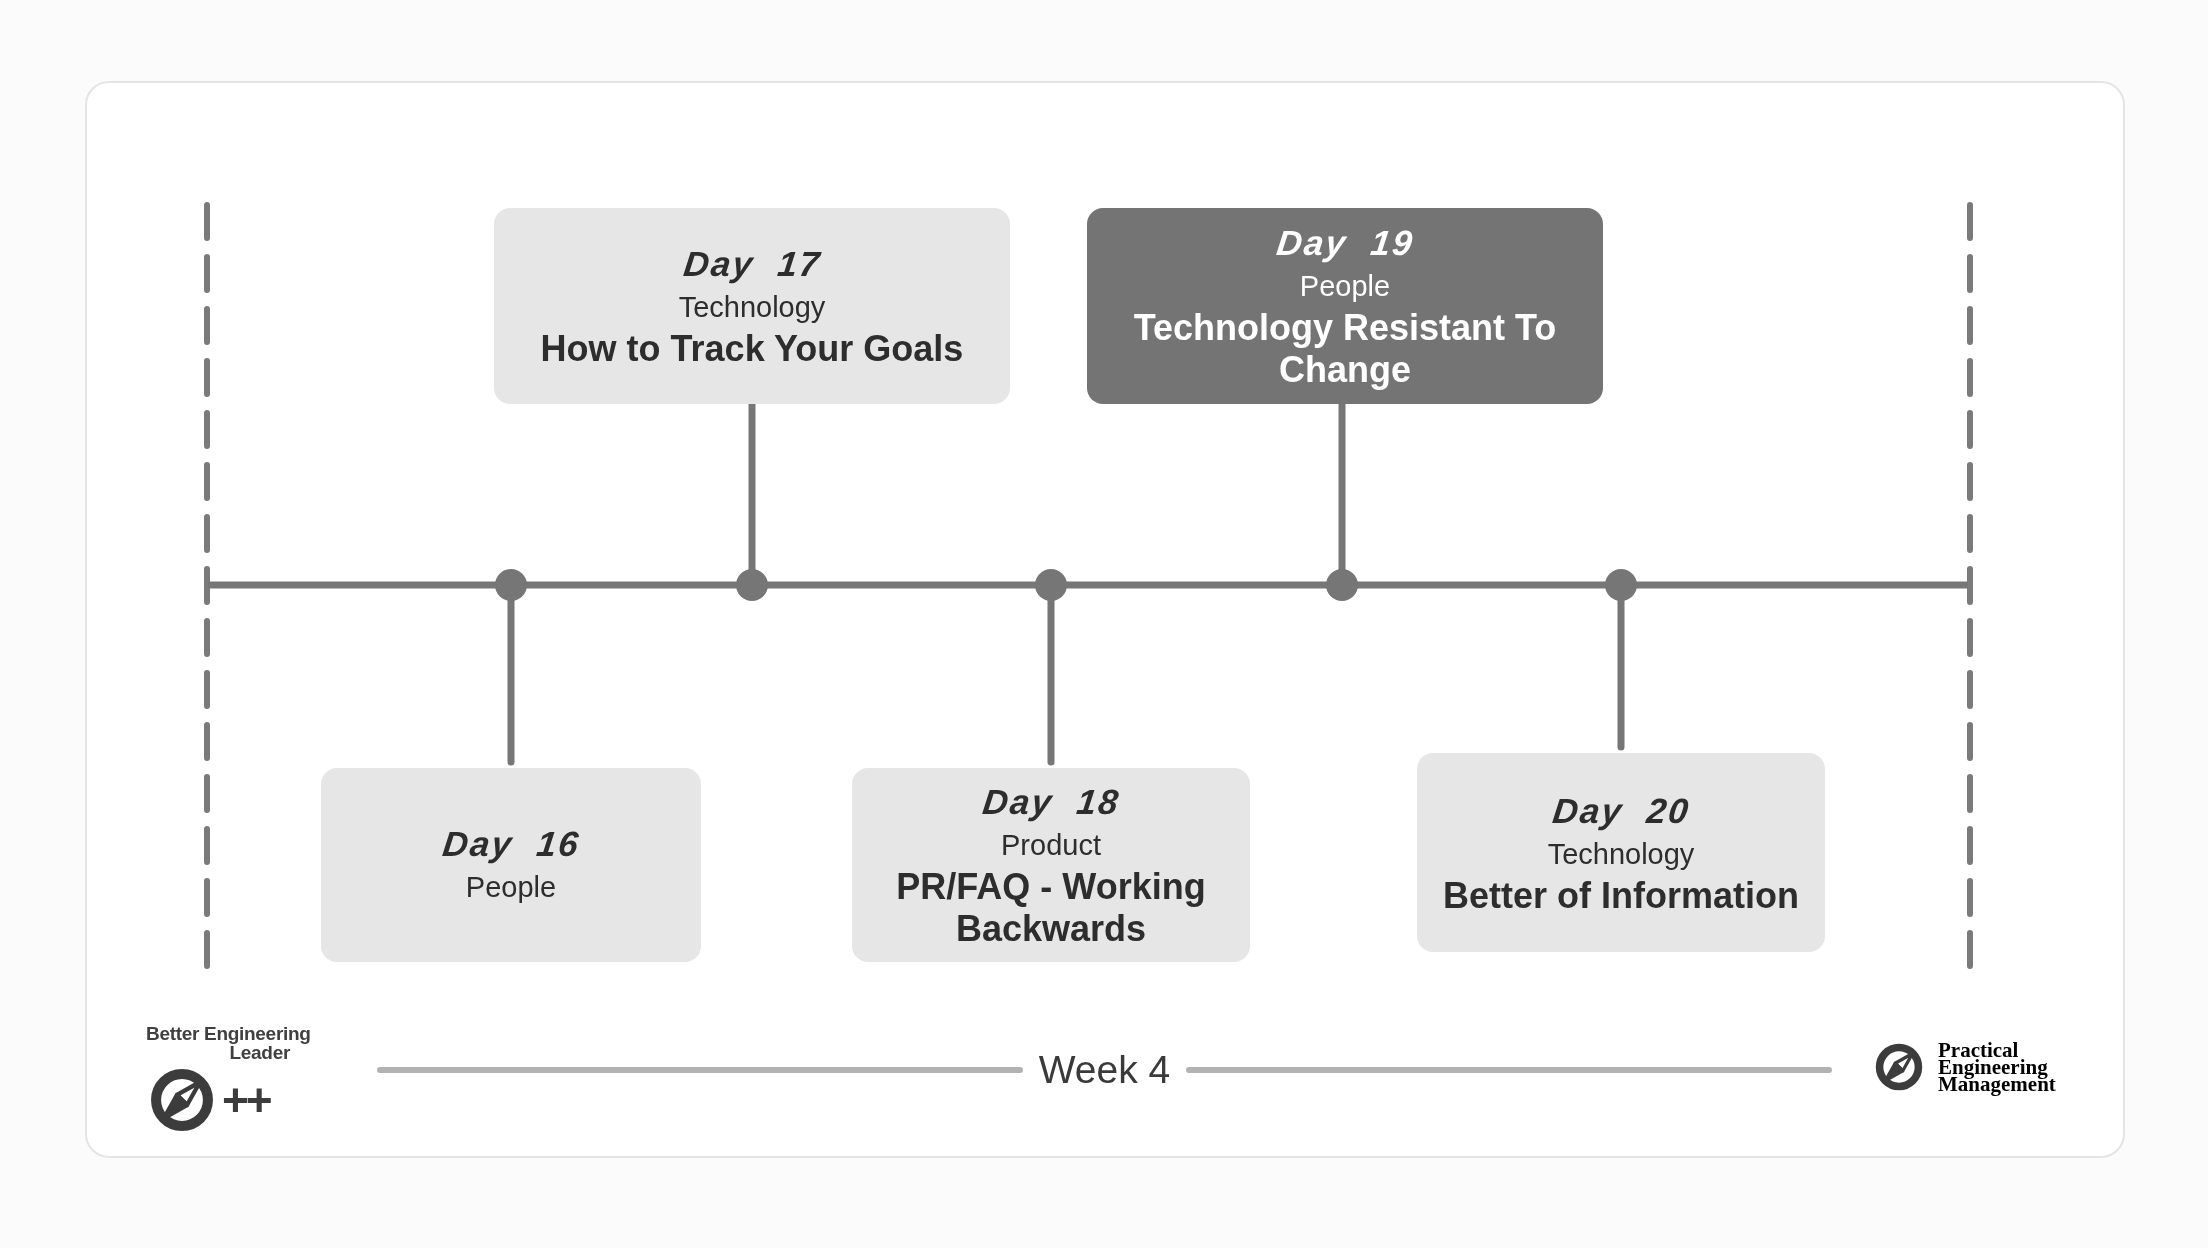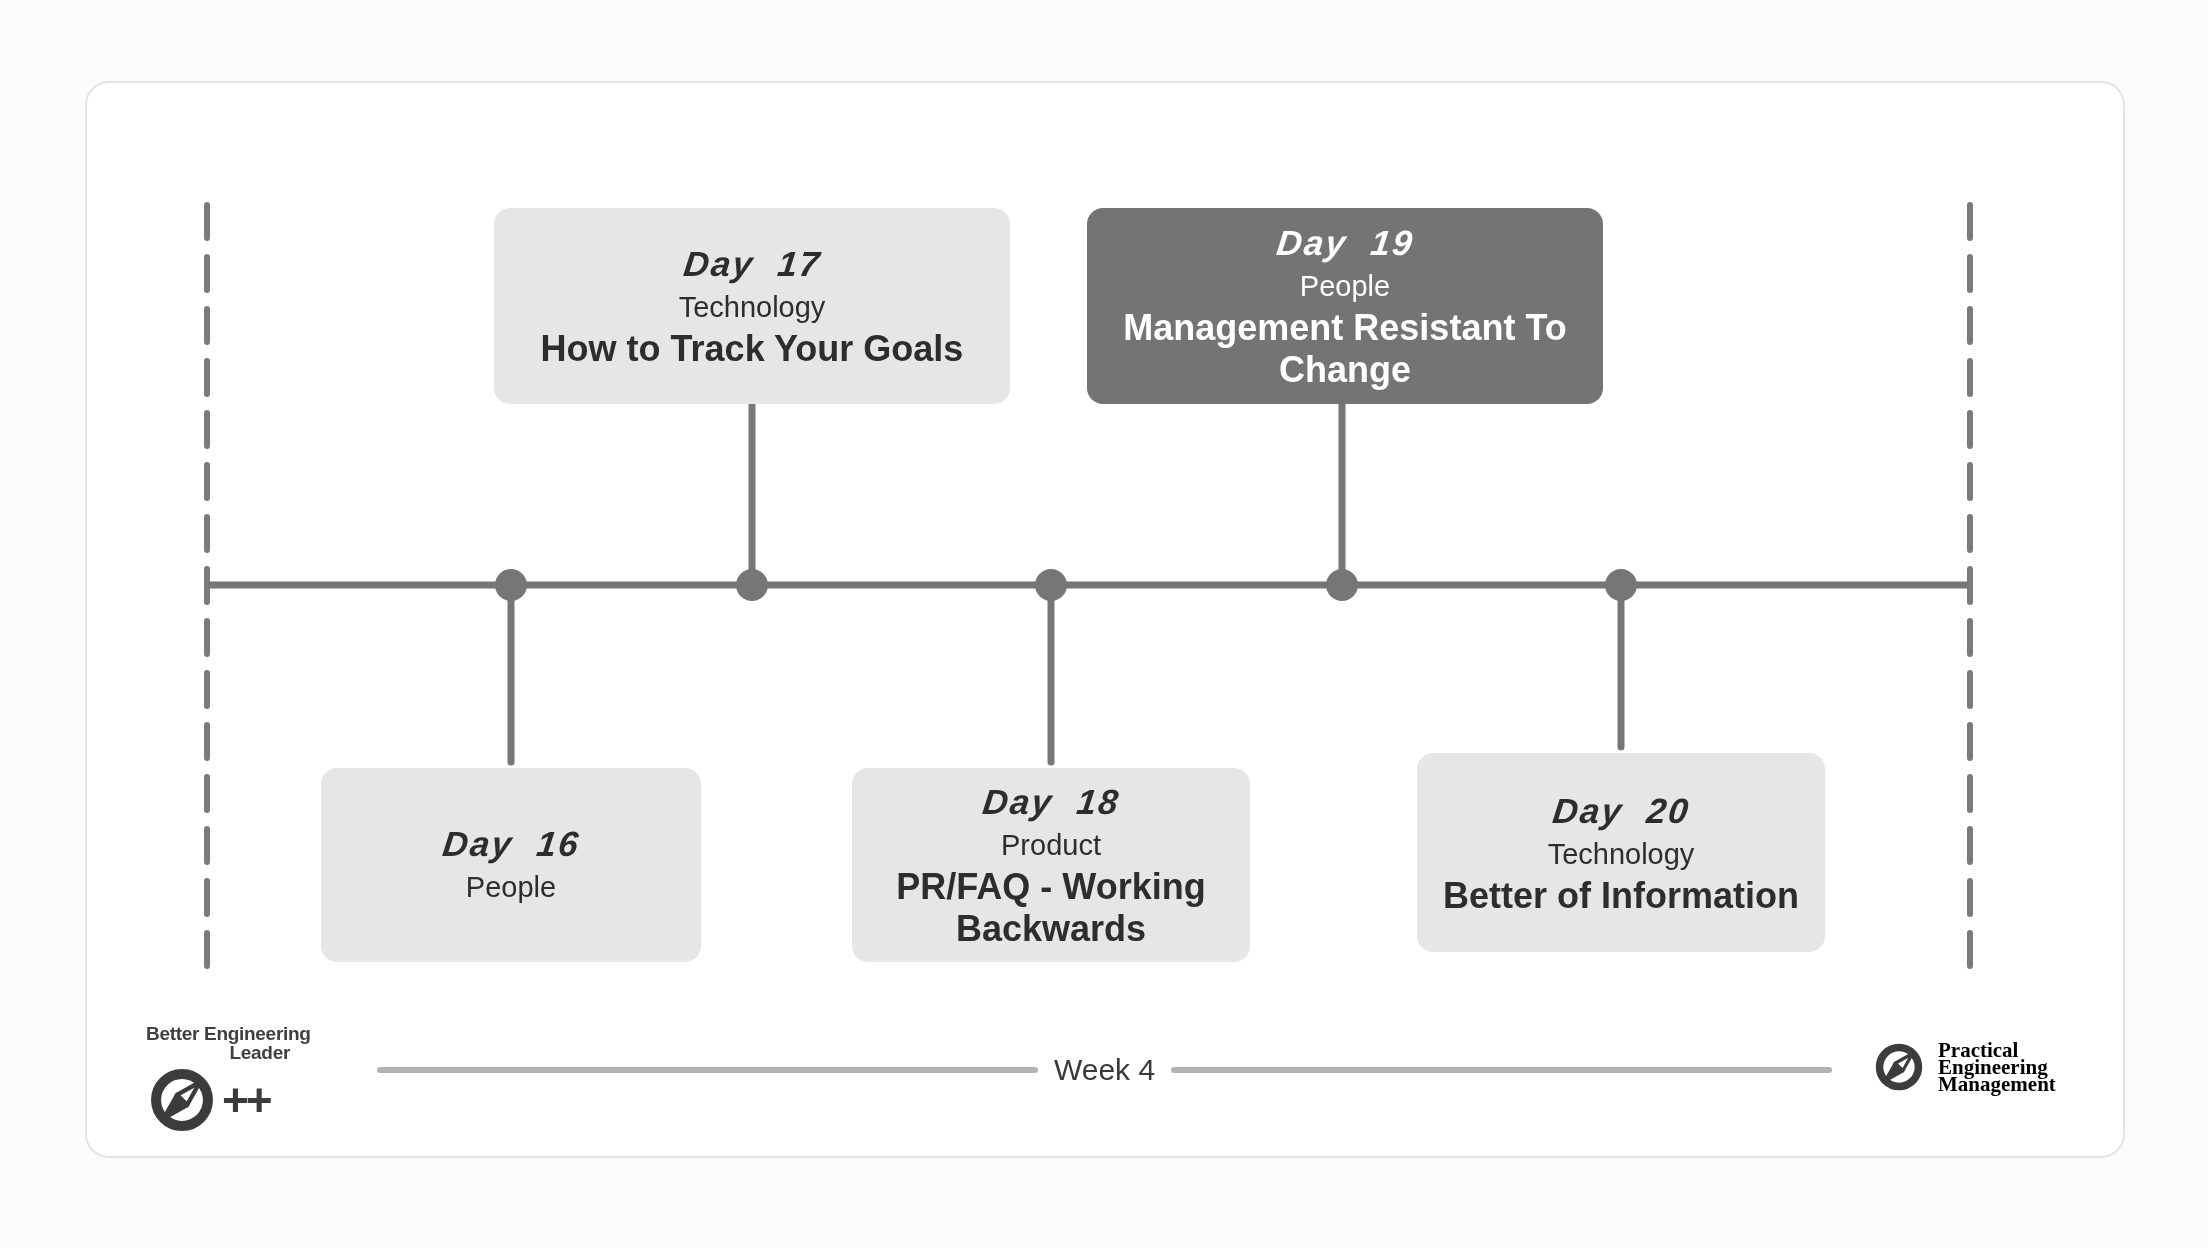--- a/index.html
+++ b/index.html
@@ -34,21 +34,21 @@
   .card-day19{left:1087px;top:208px;width:516px;height:196px;}
   .card-day16{left:321px;top:768px;width:380px;height:194px;}
   .card-day18{left:852px;top:768px;width:398px;height:194px;}
   .card-day20{left:1417px;top:753px;width:408px;height:199px;}
 
   .week-footer{
     position:absolute;left:377px;top:1048px;width:1455px;height:44px;
     display:flex;align-items:center;gap:16px;
   }
   .week-line{flex:1;height:6px;background:#b2b2b2;border-radius:3px;}
-  .week-label{font-size:30px;color:#3a3a3a;line-height:44px;white-space:nowrap;}
+  .week-label{font-size:39px;color:#3a3a3a;line-height:44px;white-space:nowrap;}
 
   .brand-left{position:absolute;left:146px;top:1024px;width:144px;}
   .brand-left .bl1,.brand-left .bl2{
     font-size:19px;font-weight:700;color:#404040;text-align:right;
     line-height:19px;letter-spacing:-0.3px;white-space:nowrap;
   }
   .brand-left .bl-row{display:flex;align-items:center;margin-top:2px;}
   .brand-left .plusplus{
     font-size:46px;font-weight:700;color:#3c3c3c;letter-spacing:-3px;
     line-height:46px;margin-left:4px;
@@ -102,21 +102,21 @@
 
   <div class="card card-day18">
     <div class="day">Day 18</div>
     <div class="category">Product</div>
     <div class="topic">PR/FAQ - Working Backwards</div>
   </div>
 
   <div class="card dark card-day19">
     <div class="day">Day 19</div>
     <div class="category">People</div>
-    <div class="topic">Management Resistant To Change</div>
+    <div class="topic">Technology Resistant To Change</div>
   </div>
 
   <div class="card card-day20">
     <div class="day">Day 20</div>
     <div class="category">Technology</div>
     <div class="topic">Better of Information</div>
   </div>
 
   <div class="week-footer">
     <div class="week-line"></div>

